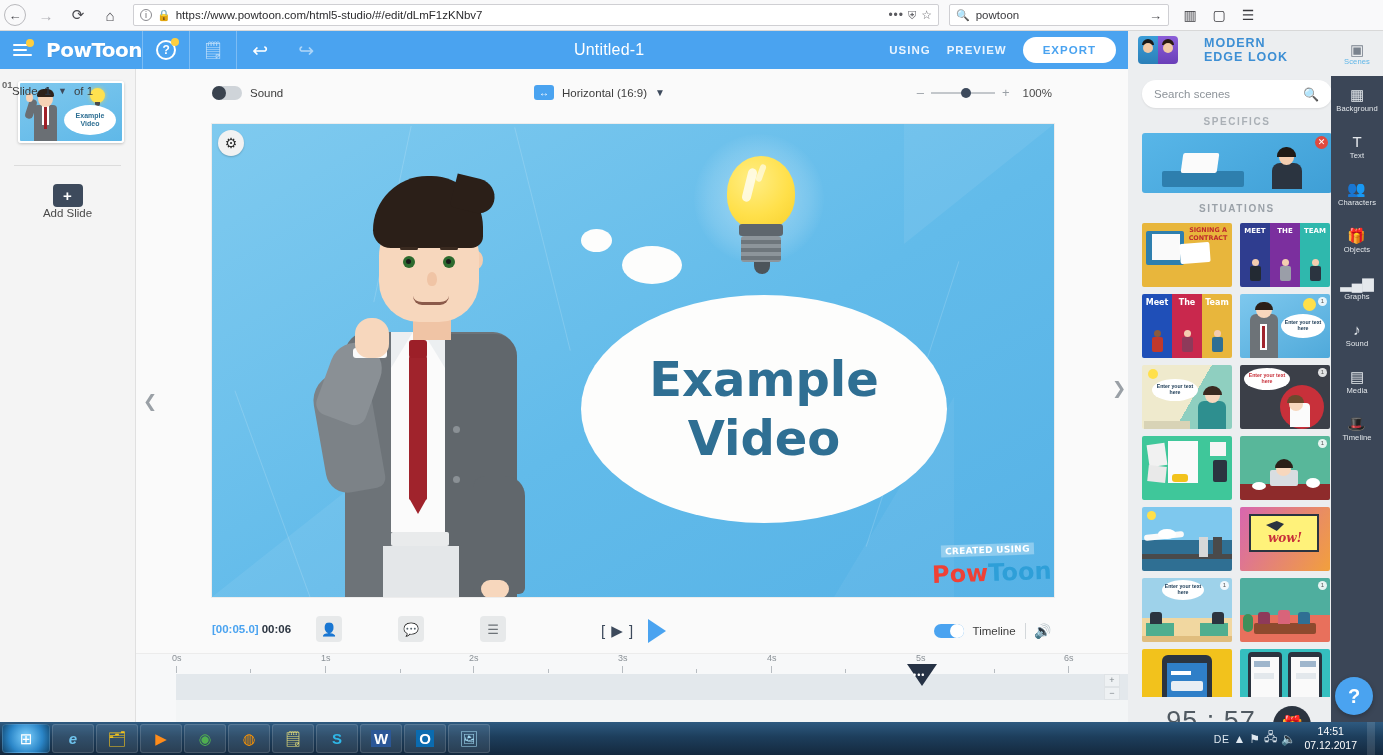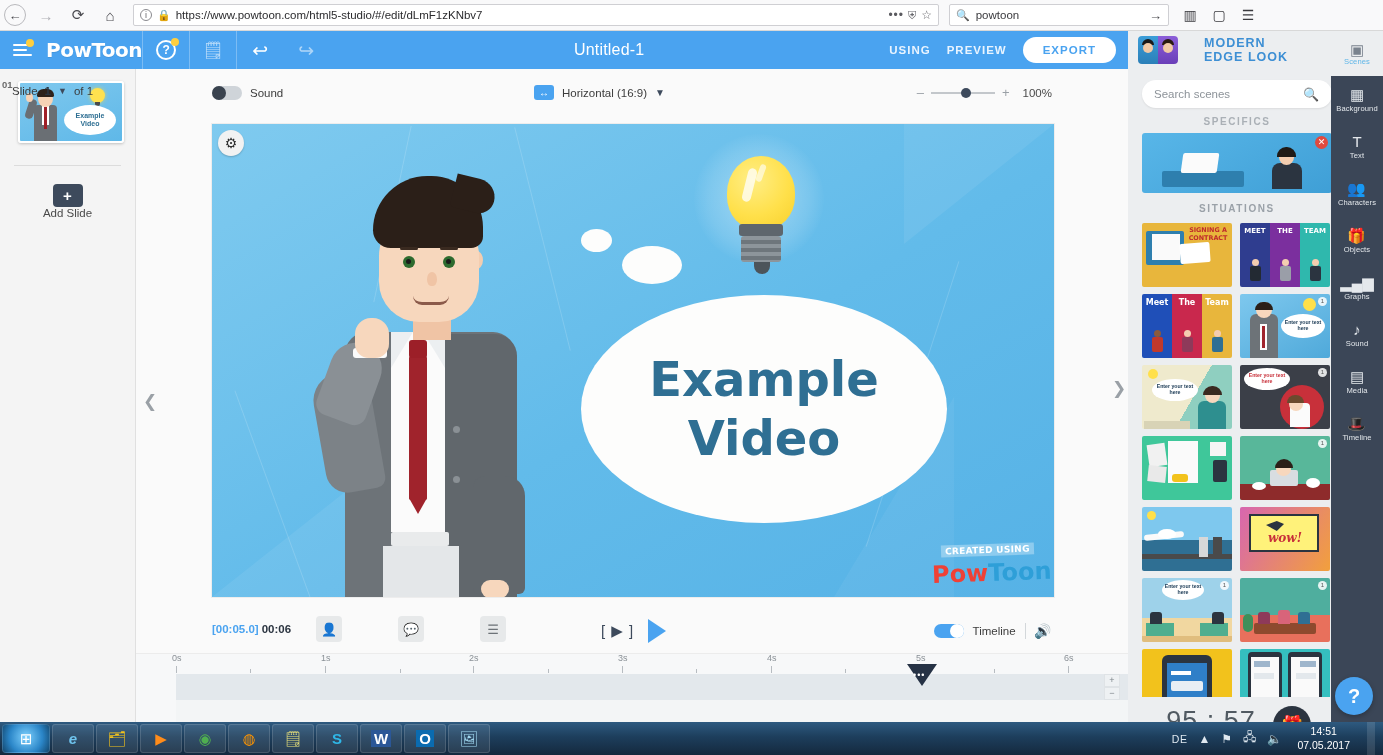--- a/index.html
+++ b/index.html
@@ -314,21 +314,21 @@
   .help-fab { position:absolute; right: 10px; bottom: 40px; width: 38px; height: 38px; border-radius: 50%; background:#4aa3f0;
     color:#fff; font-size: 20px; font-weight:bold; display:flex; align-items:center; justify-content:center; box-shadow: 0 2px 5px rgba(0,0,0,.25); }
 
   
   .taskbar { position:absolute; left: 0; bottom: 0; width: 1383px; height: 33px;
     background: linear-gradient(#2e5a80 0%, #1d3e5c 45%, #14293e 100%); display:flex; align-items:center; }
   .tb-item { width: 42px; height: 29px; margin-left: 2px; display:flex; align-items:center; justify-content:center;
     border-radius: 3px; background: rgba(255,255,255,0.09); border: 1px solid rgba(255,255,255,0.14); position: relative; }
   .tb-start { width: 48px; background: radial-gradient(circle at 50% 45%, #7fd2ff 0%, #2b86c8 60%, #13476e 100%); border-radius: 4px; }
   .tb-glyph { font-size: 15px; }
-  .tray { margin-left: auto; display:flex; align-items:center; gap: 11px; padding-right: 8px; color:#dfe8f0; }
+  .tray { margin-left: auto; display:flex; align-items:center; gap: 4px; padding-right: 8px; color:#dfe8f0; }
   .tray .lang { font-size: 10.5px; letter-spacing: 0.5px; }
   .tray .ti { font-size: 12px; }
   .clock { text-align:center; line-height: 1.25; padding-left: 4px; }
   .clock .t { font-size: 10.5px; color:#fff; }
   .clock .d { font-size: 10.5px; color:#fff; }
   .tb-edge { width: 8px; height: 33px; background: rgba(255,255,255,0.12); margin-left: 6px; }
 </style>
 </head>
 <body>
 
@@ -867,19 +867,19 @@
         <span class="tb-glyph" style="color:#9fd6ee">🖼</span>
       </div>
     <div class="tray">
       <span class="lang">DE</span>
       <span class="ti">▲</span>
       <span class="ti">⚑</span>
       <span class="ti">🖧</span>
       <span class="ti">🔈</span>
       <div class="clock">
         <div class="t">14:51</div>
-        <div class="d">07.05.2017</div>
+        <div class="d">07.12.2017</div>
       </div>
       <div class="tb-edge"></div>
     </div>
   </div>
 
 </div>
 
 </body></html>

